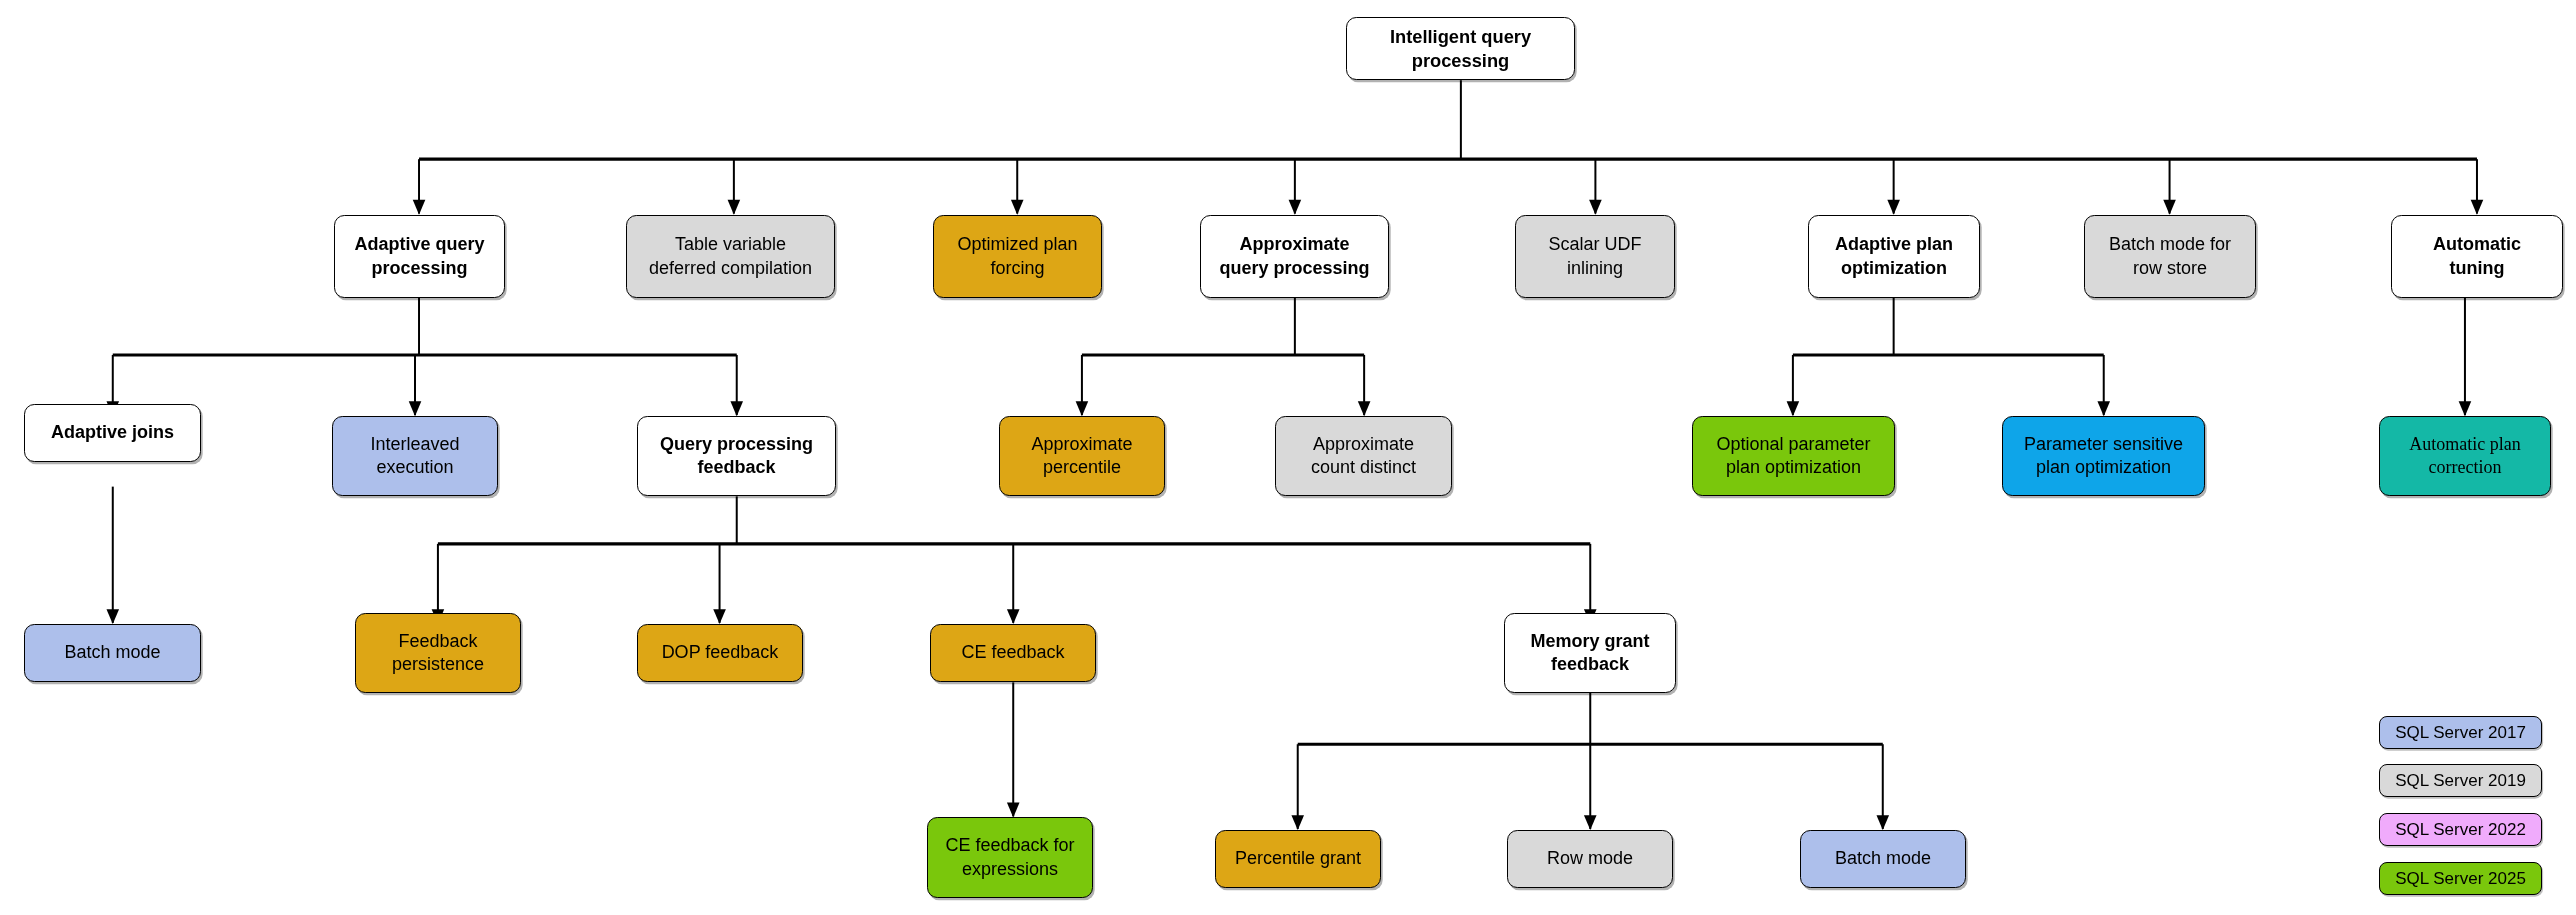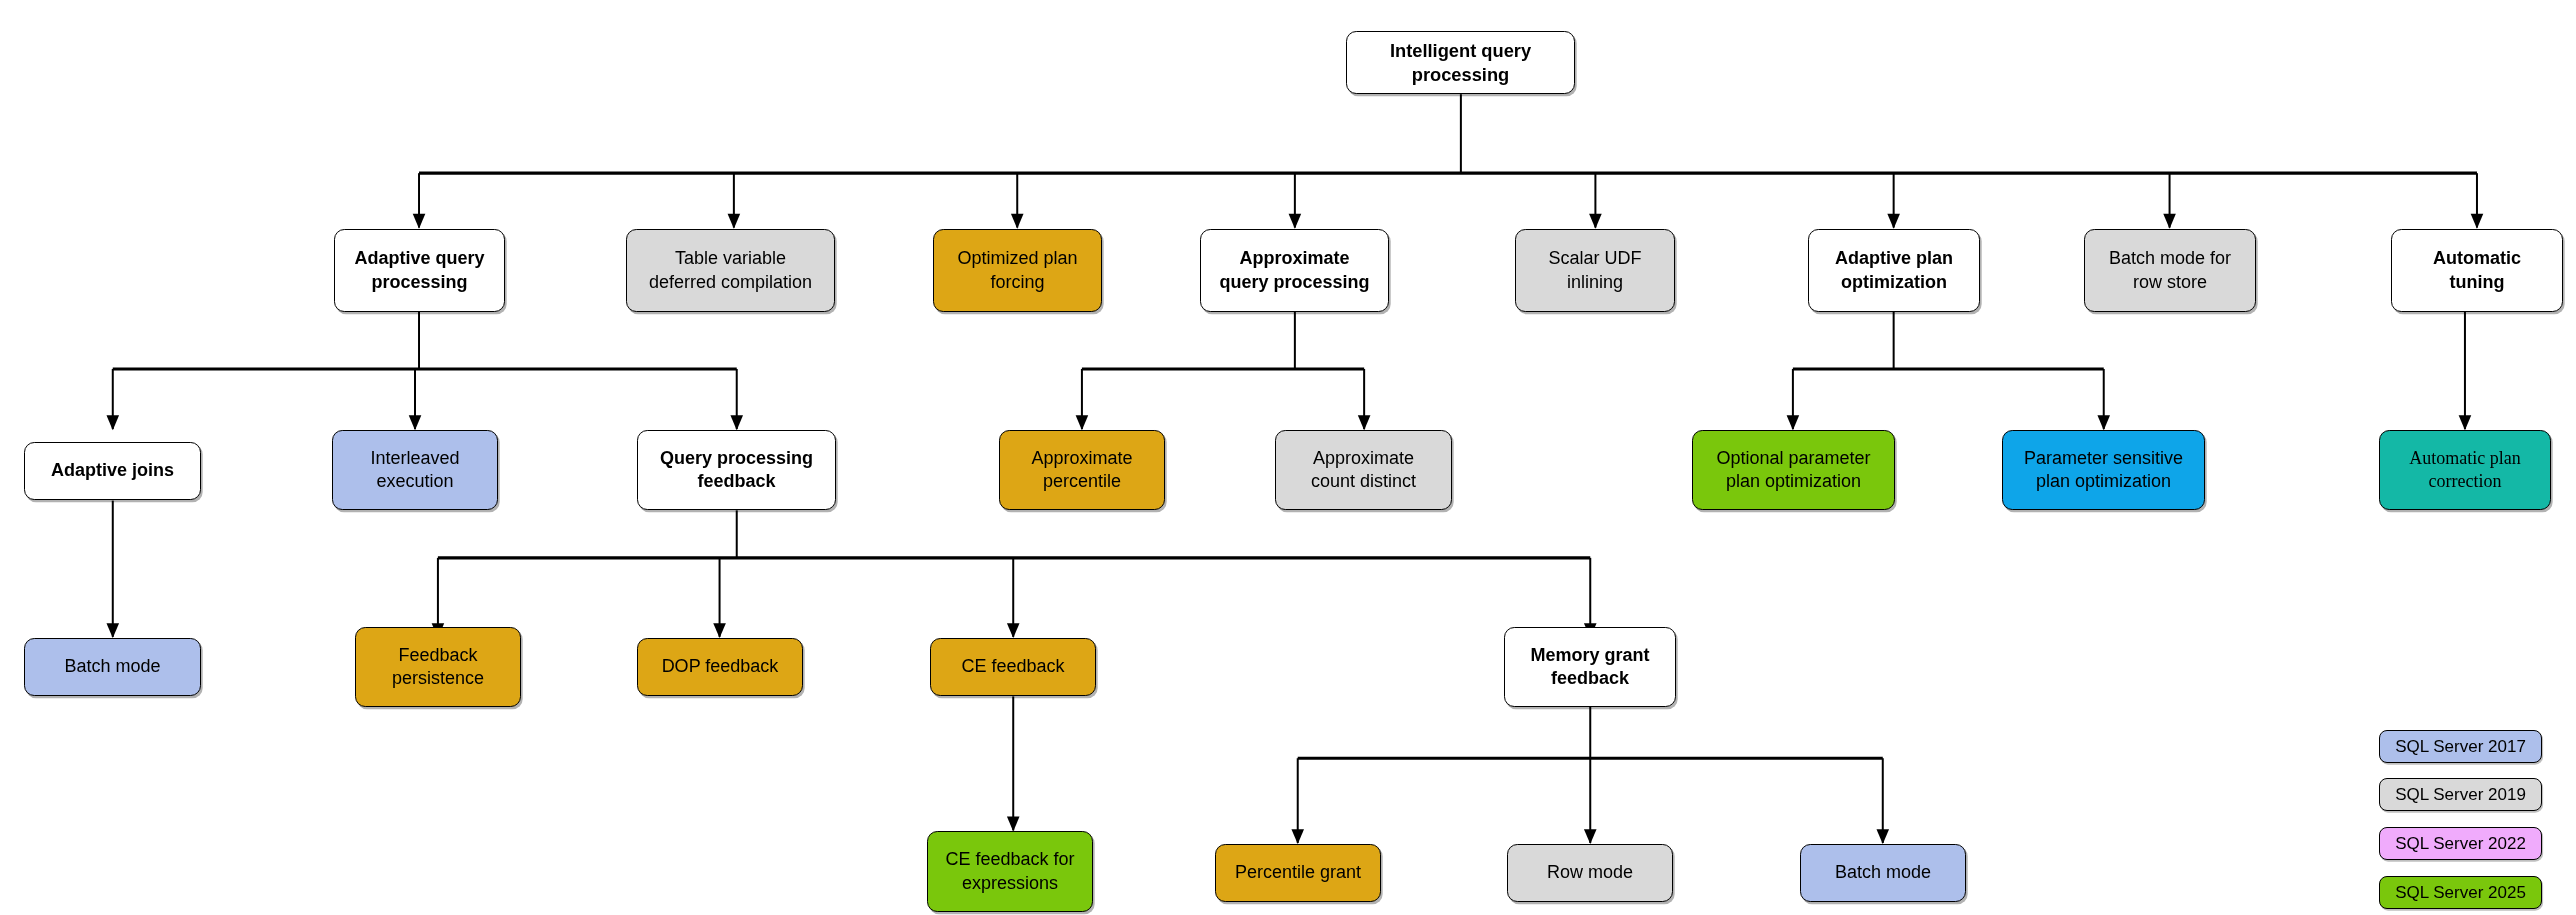--- a/index.html
+++ b/index.html
@@ -1,17 +1,17 @@
 <!DOCTYPE html>
 <html style="font-size:9.2px"><head>
 <meta charset="utf-8">
 <style>
   html,body{margin:0;padding:0;background:#ffffff;}
   body{width:2576px;height:916px;font-family:"Liberation Sans",sans-serif;overflow:hidden;}
-  #stage{position:relative;width:2576px;height:760px;background:#fff;margin-top:14px;}
+  #stage{position:relative;width:2576px;height:760px;background:#fff;}
   #wires{position:absolute;left:0;top:0;width:2576px;height:916px;pointer-events:none;}
   .node{
     position:absolute;
     box-sizing:border-box;
     border:1.7px solid #000000;
     border-radius:10.3px;
     display:flex;
     align-items:center;
     justify-content:center;
     text-align:center;
@@ -139,21 +139,21 @@
 optimization</span>
       </div>
       <div class="node" style="left: 2084px; top: 215px; width: 172px; height: 83px; background: rgb(217, 217, 217);">
         <span class="nlabel">Batch mode for
 row store</span>
       </div>
       <div class="node bold" style="left: 2391px; top: 215px; width: 172px; height: 83px; background: rgb(255, 255, 255);">
         <span class="nlabel">Automatic
 tuning</span>
       </div>
-      <div class="node bold" style="left: 24px; top: 428px; width: 177px; height: 58px; background: rgb(255, 255, 255);">
+      <div class="node bold" style="left: 24px; top: 404px; width: 177px; height: 58px; background: rgb(255, 255, 255);">
         <span class="nlabel">Adaptive joins</span>
       </div>
       <div class="node" style="left: 332px; top: 416px; width: 166px; height: 80px; background: rgb(173, 191, 235);">
         <span class="nlabel">Interleaved
 execution</span>
       </div>
       <div class="node bold" style="left: 637px; top: 416px; width: 199px; height: 80px; background: rgb(255, 255, 255);">
         <span class="nlabel">Query processing
 feedback</span>
       </div>

